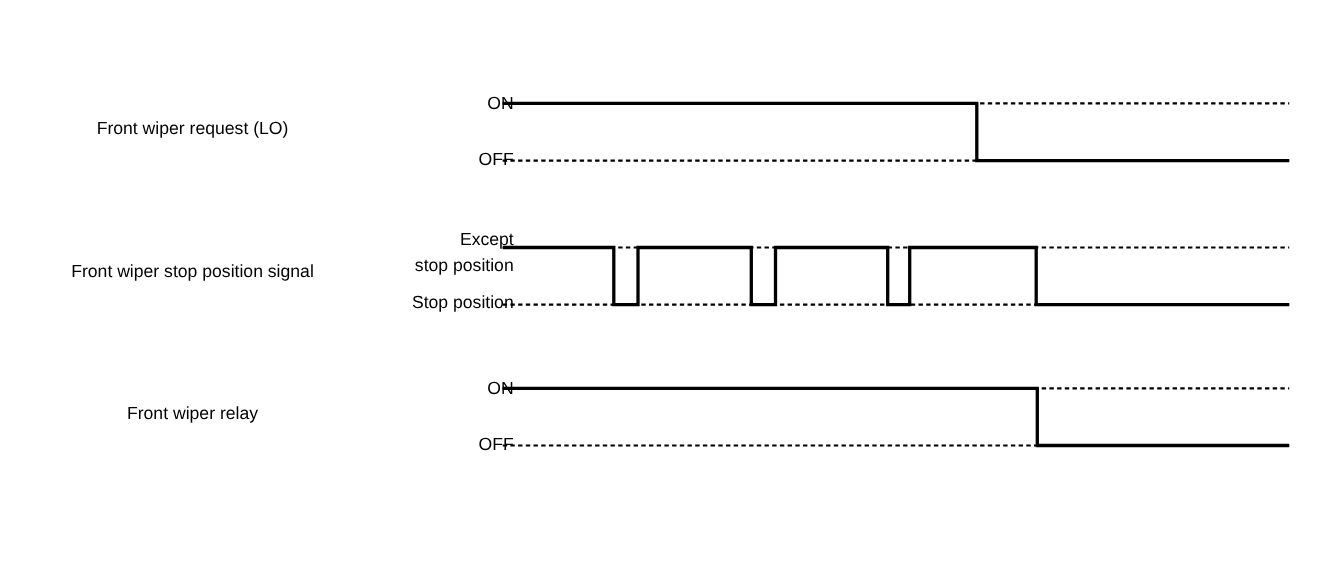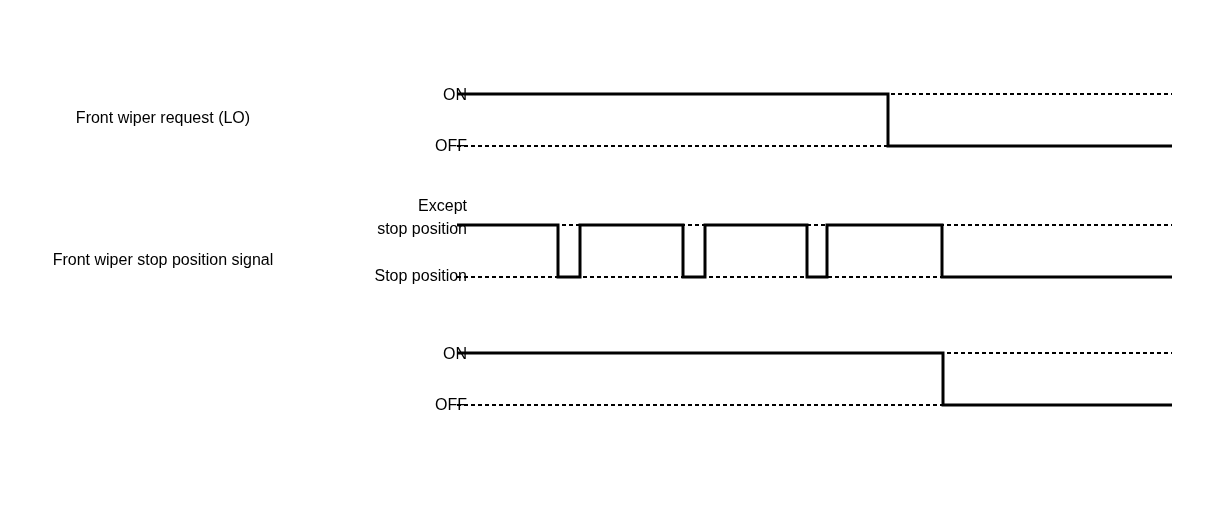--- a/index.html
+++ b/index.html
@@ -19,38 +19,38 @@
   }
   .wave-svg {
     position: absolute;
     left: 0;
     top: 0;
     width: 1216px;
     height: 512px;
   }
   .sig-label {
     position: absolute;
-    left: 0;
+    left: 12px;
     width: 326px;
     text-align: center;
     line-height: 19px;
   }
   .sig-label-1 { top: 108px; }
-  .sig-label-2 { top: 238px; margin-top: 12px; }
+  .sig-label-2 { top: 238px; }
   .sig-label-3 { top: 367px; }
   .level-label {
     position: absolute;
     left: 297px;
     width: 170px;
     text-align: right;
     line-height: 19px;
   }
   .lvl-s1-on  { top: 85px; }
   .lvl-s1-off { top: 136px; }
-  .lvl-s2-high { top: 194px; line-height: 23px; }
+  .lvl-s2-high { top: 207px; line-height: 23px; }
   .lvl-s2-low  { top: 266px; }
   .lvl-s3-on  { top: 344px; }
   .lvl-s3-off { top: 395px; }
 </style>
 </head>
 <body>
 
 <div class="canvas">
 
   <svg class="wave-svg" id="wave-svg" viewBox="0 0 1216 512">
@@ -62,20 +62,21 @@
       <path d="M 457 225 L 558 225 L 558 277 L 580 277 L 580 225 L 683 225 L 683 277 L 705 277 L 705 225 L 807 225 L 807 277 L 827 277 L 827 225 L 942 225 L 942 277 L 1172 277" fill="none" stroke="#000000" stroke-width="3"></path>
       <line x1="457" x2="1172" y1="353" y2="353" stroke="#000000" stroke-width="2" stroke-dasharray="4,3"></line>
       <line x1="457" x2="1172" y1="405" y2="405" stroke="#000000" stroke-width="2" stroke-dasharray="4,3"></line>
       <path d="M 457 353 L 943 353 L 943 405 L 1172 405" fill="none" stroke="#000000" stroke-width="3"></path>
     </svg>
 
   <div class="sig-label sig-label-1">Front wiper request (LO)</div>
 
   <div class="sig-label sig-label-2">Front wiper stop position signal</div>
 
+  <div class="sig-label sig-label-3">Front wiper relay</div>
 
   <div class="level-label lvl-s1-on">ON</div>
 
   <div class="level-label lvl-s1-off">OFF</div>
 
   <div class="level-label lvl-s2-high">
     <div>Except</div>
     <div>stop position</div>
   </div>
 

